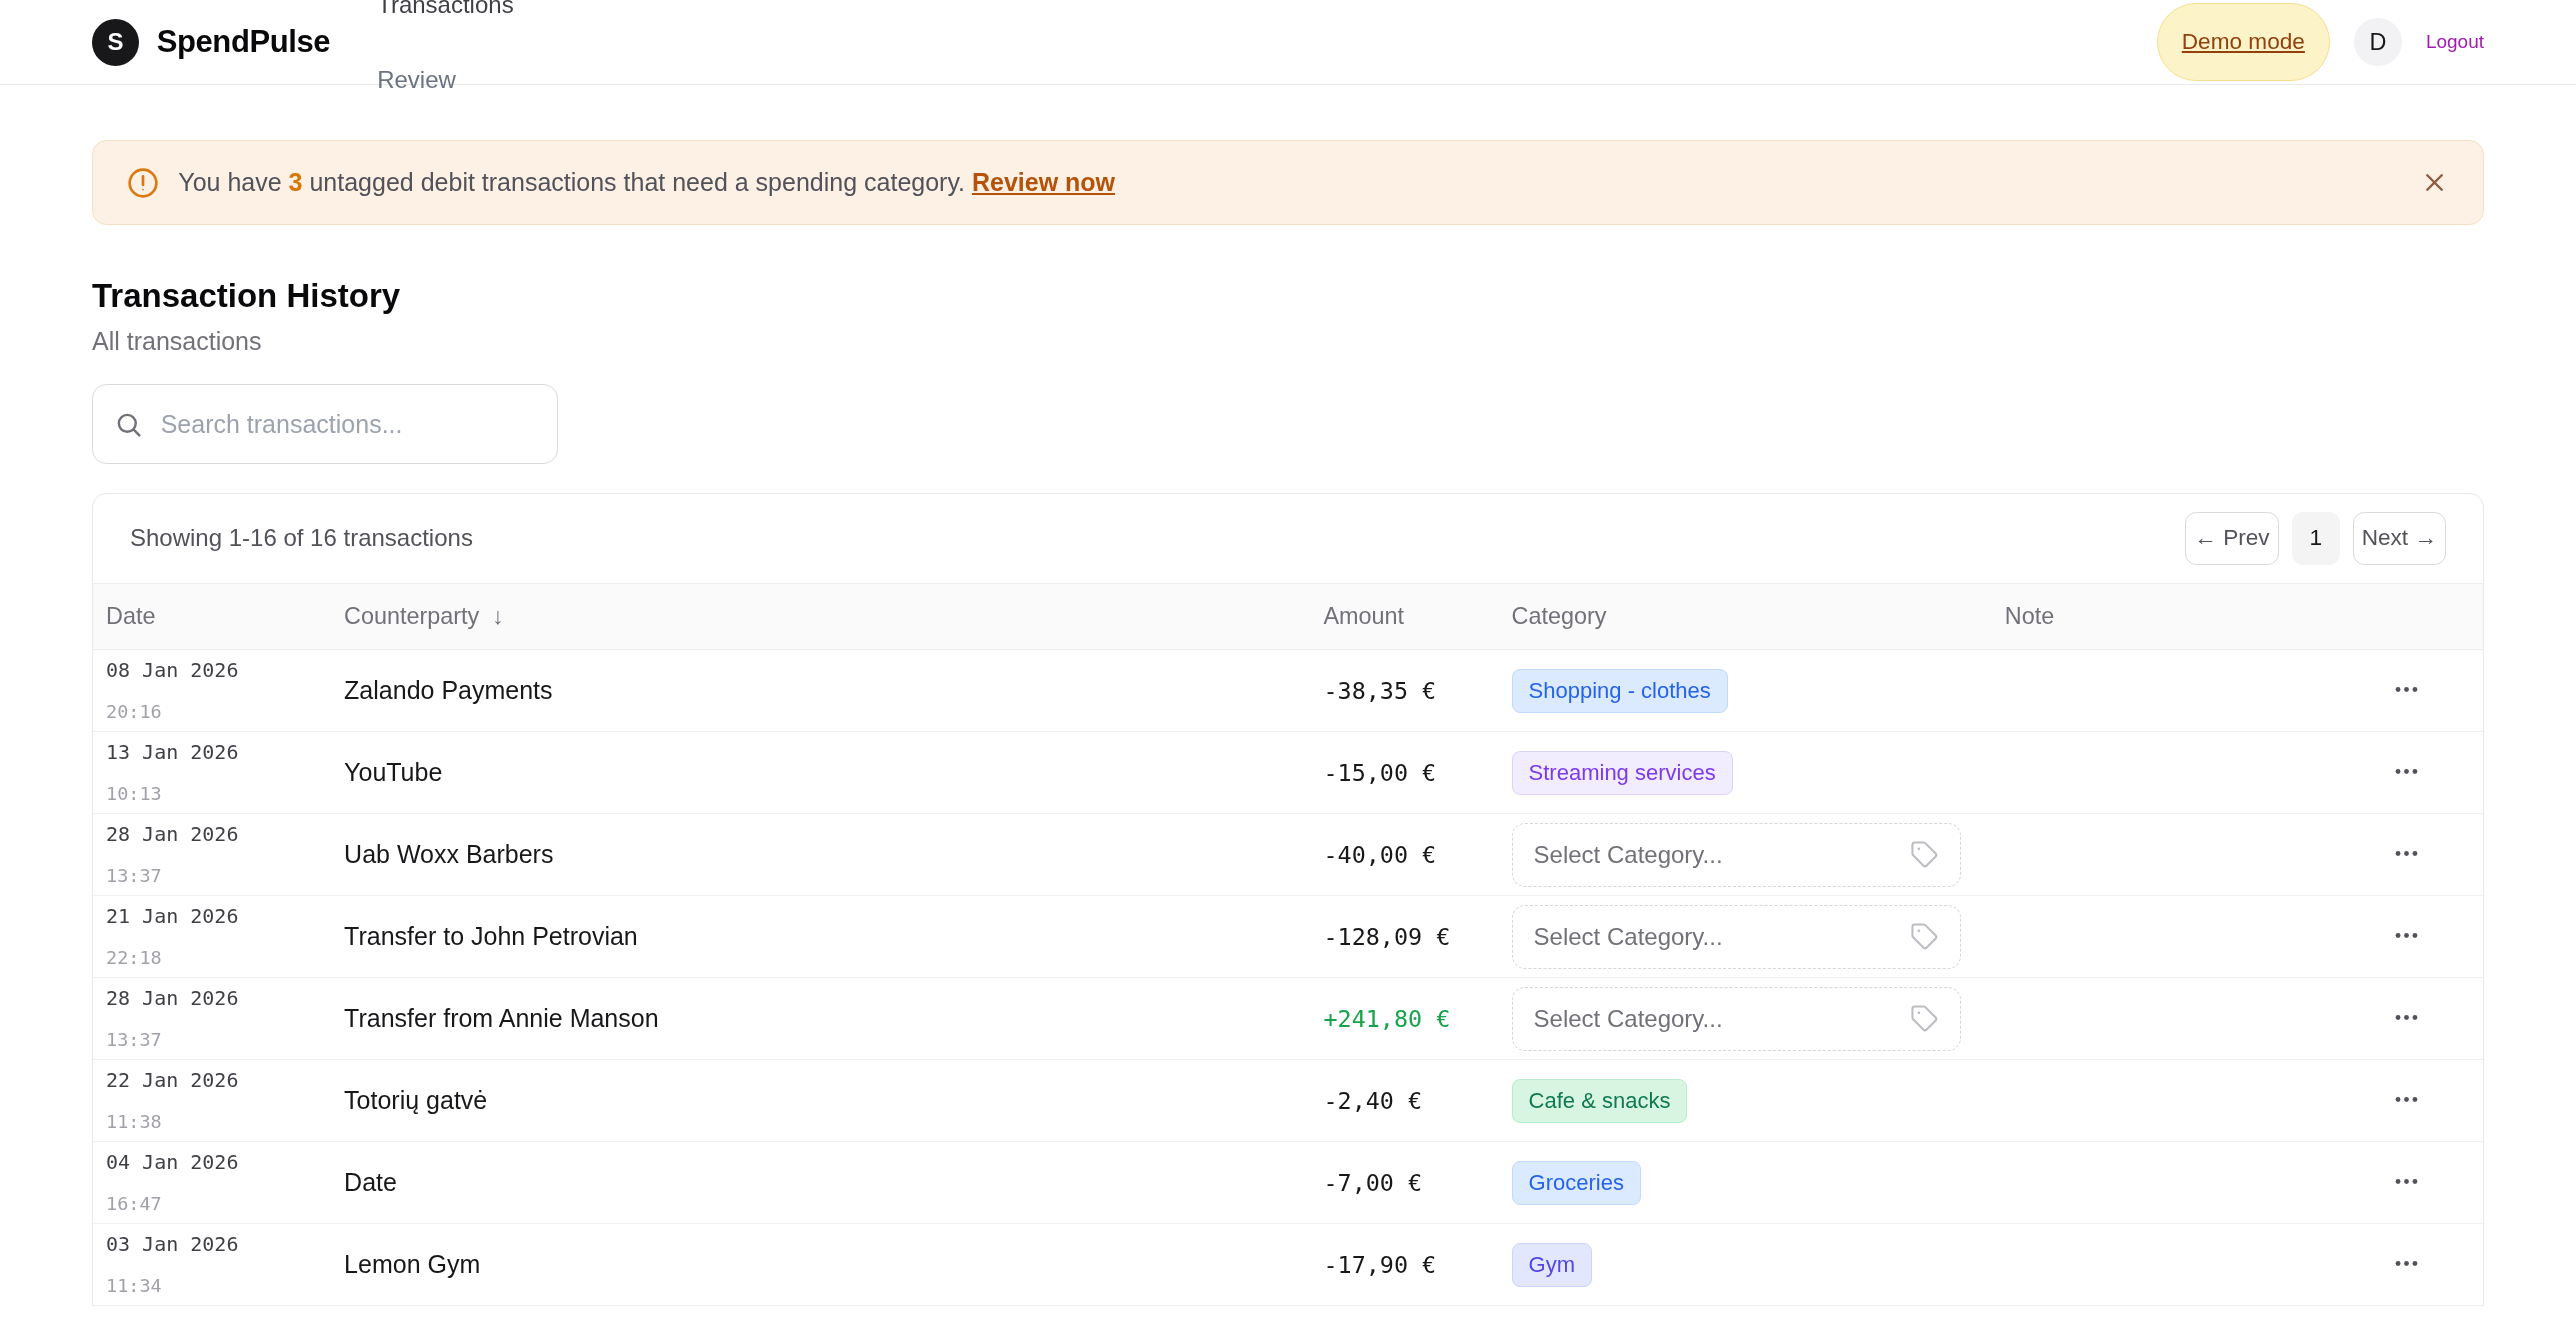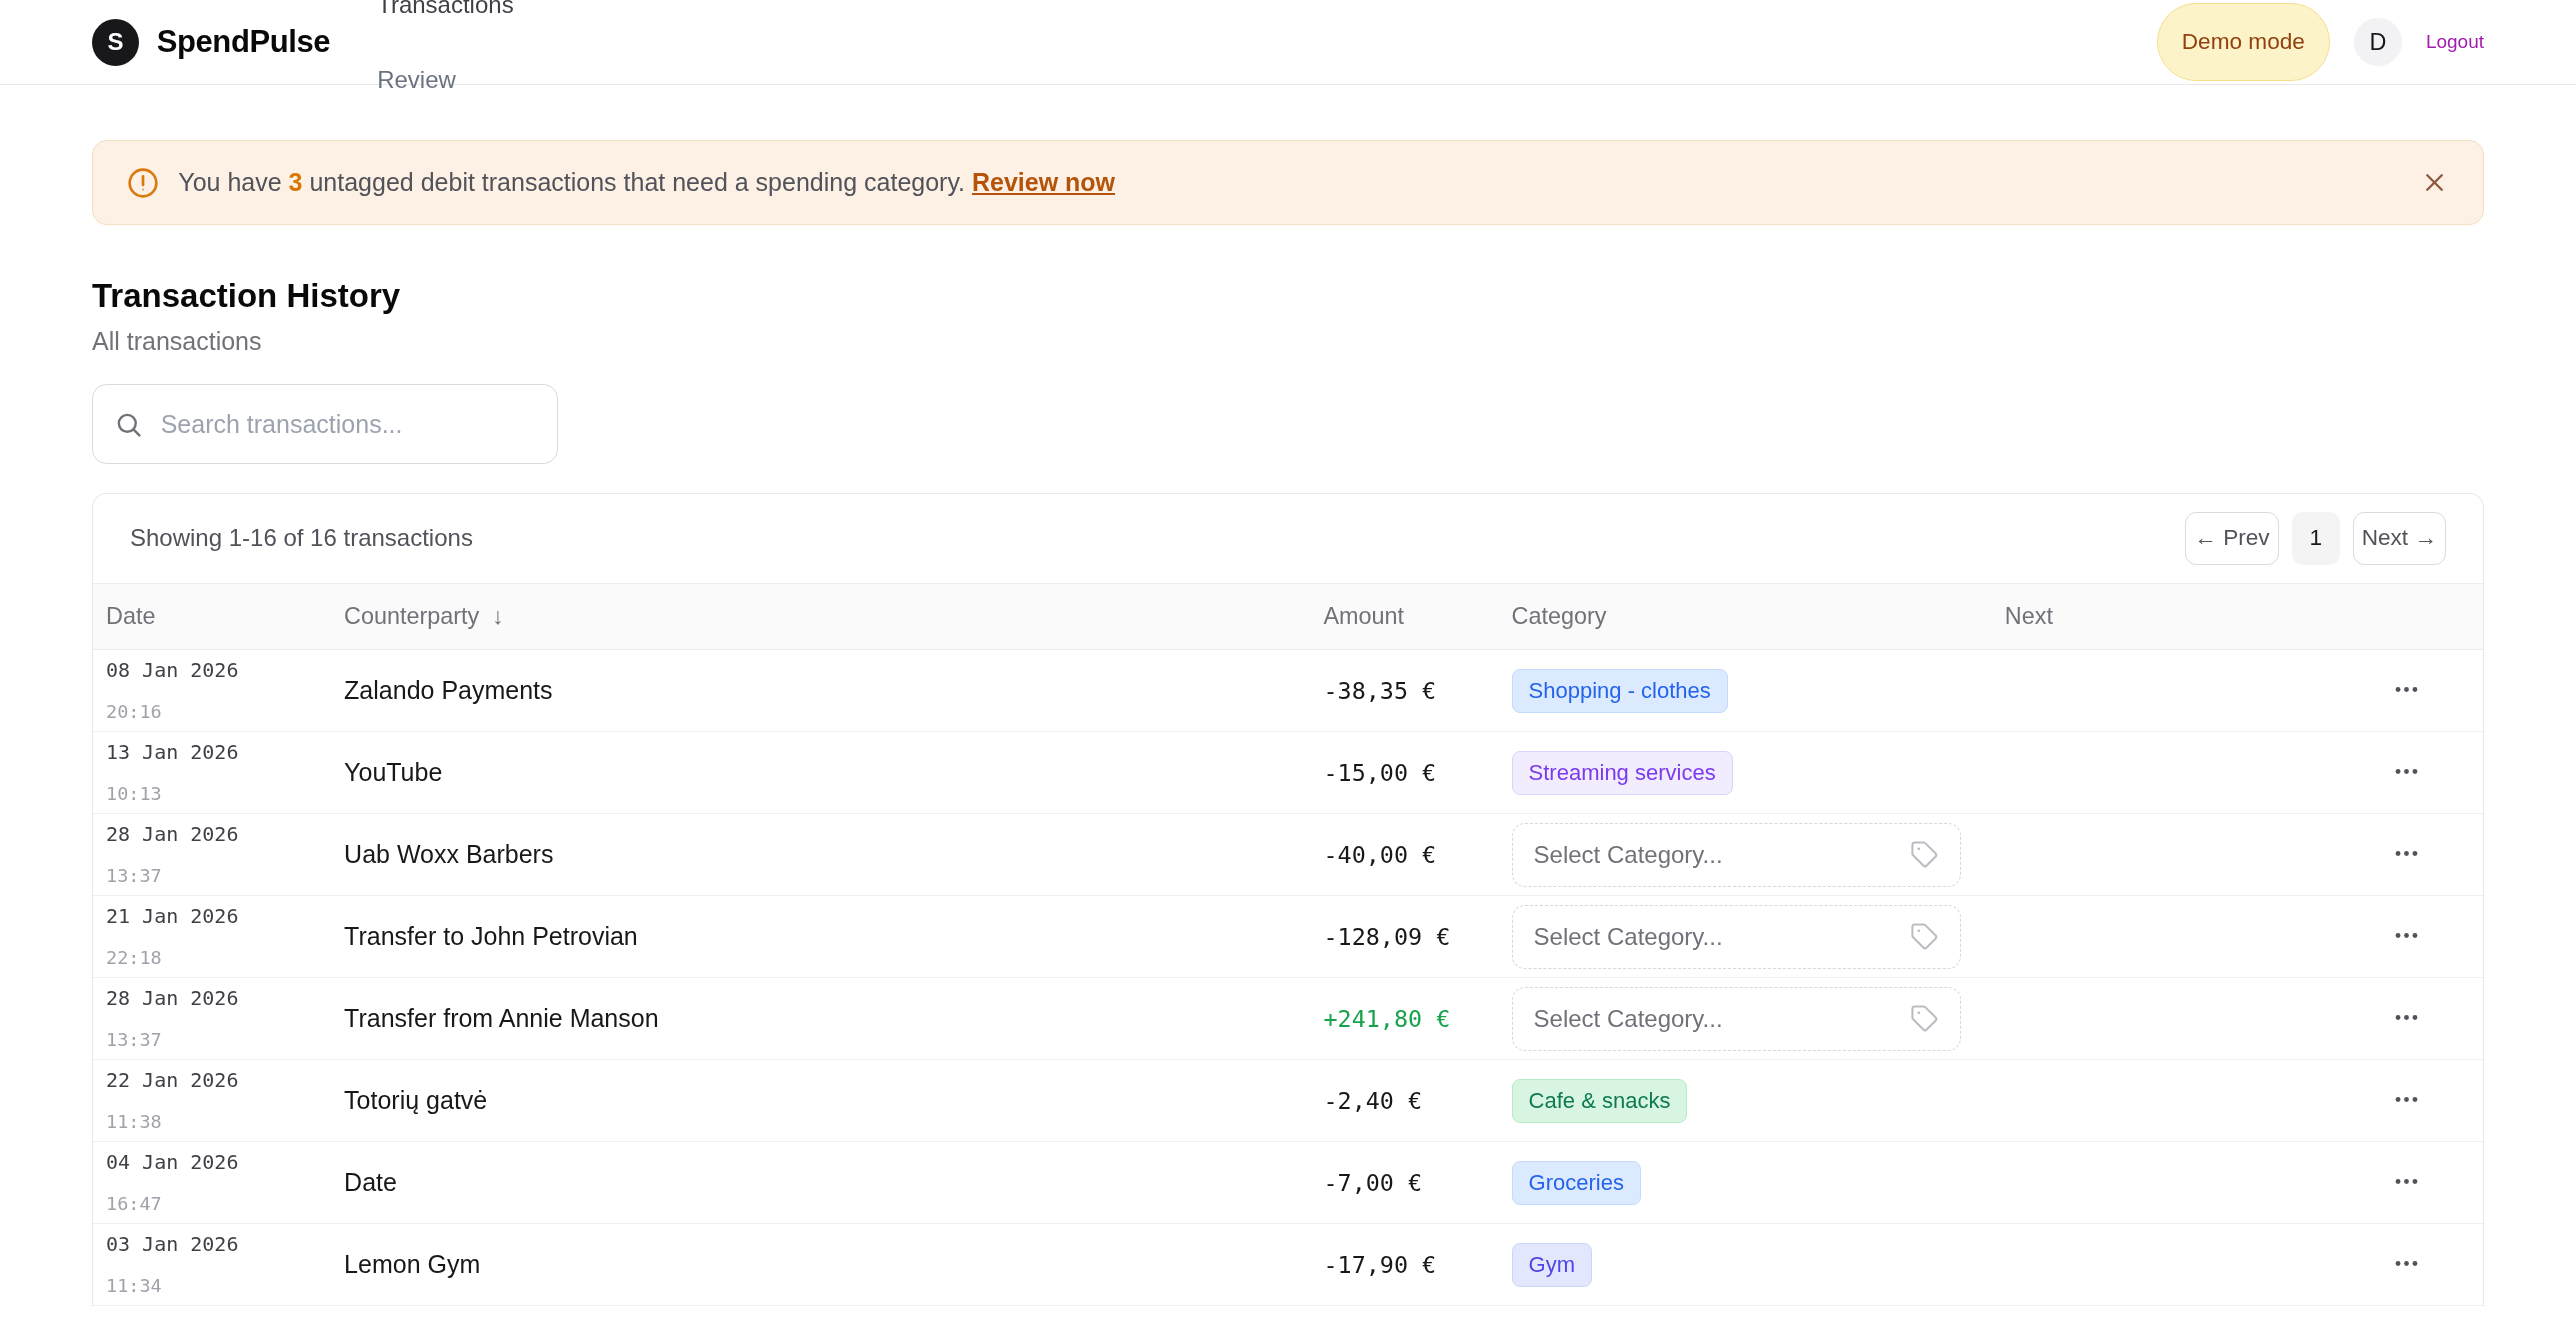--- a/index.html
+++ b/index.html
@@ -9,21 +9,21 @@
   
   .topbar { height: 85px; border-bottom: 1.6px solid #e9e9ec; display: flex; align-items: center; padding: 0 92px; }
   .logo-circle { width: 47px; height: 47px; border-radius: 50%; background: #18181b; color: #fff;
     display: flex; align-items: center; justify-content: center; font-size: 24px; font-weight: 700; flex: none; }
   .brand-name { margin-left: 17.7px; font-size: 31px; font-weight: 700; letter-spacing: -0.4px; color: #09090b; }
   .nav { display: flex; gap: 47px; margin-left: 47px; flex-direction: column; }
   .nav-link { font-size: 24px; color: #3f3f46; text-decoration: none; cursor: pointer; }
   .nav-link.secondary { color: #6b7280; }
   .topbar-right { margin-left: auto; display: flex; align-items: center; gap: 24px; }
   .demo-badge { background: #fdf3c9; border: 1.6px solid #f5df8e; color: #92400e; font-size: 22.6px;
-    padding: 25px 24px; border-radius: 805px; }
+    padding: 25px 24px; border-radius: 805px; text-decoration: underline; }
   .import-btn { background: #1b1b1f; color: #fff; border: none; height: 56px; padding: 0 29px;
     border-radius: 11.3px; font-size: 23.4px; display: flex; align-items: center; gap: 14.5px;
     font-family: "Liberation Sans", sans-serif; cursor: pointer; }
   .avatar { width: 48px; height: 48px; border-radius: 50%; background: #f2f2f4; color: #18181b;
     display: flex; align-items: center; justify-content: center; font-size: 23.4px; }
   .logout { font-size: 19px; color: #a21caf; cursor: pointer; }
 
   
   .alert { margin: 55px 92px 0; height: 85px; background: #fcf1e4; border: 1.6px solid #f4dfc2;
     border-radius: 14.5px; display: flex; align-items: center; padding: 0 34px; gap: 19.3px;
@@ -144,21 +144,21 @@
       <col style="width:493px">
         <col style="width:338px">
         <col style="width:153px">
     </colgroup>
     <thead>
       <tr>
         <th>Date</th>
         <th><span>Counterparty</span><span class="sort-arrow">↓</span></th>
         <th>Amount</th>
         <th>Category</th>
-        <th>Next</th>
+        <th>Note</th>
         <th></th>
       </tr>
     </thead>
     <tbody id="rows-body">
   <tr>
     <td>
       <div class="d1">08 Jan 2026</div>
       <div class="d2">20:16</div>
     </td>
     <td><span class="cp">Zalando Payments</span></td>

